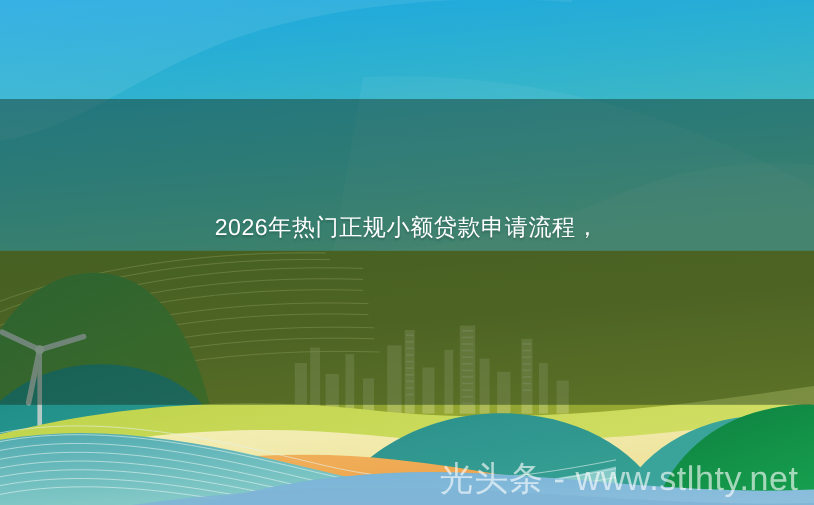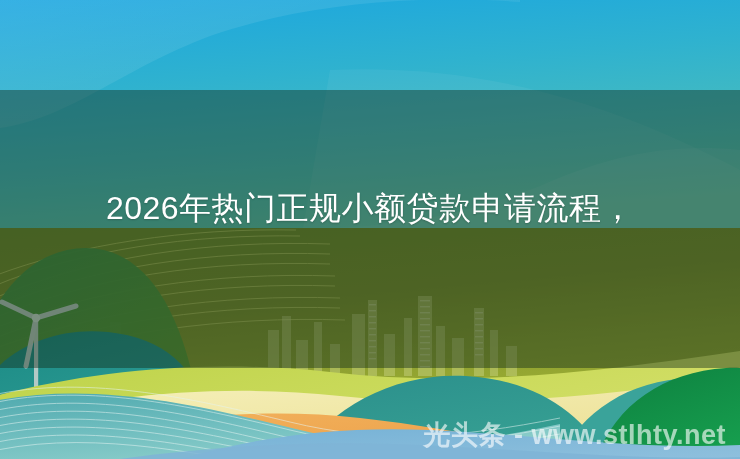--- a/index.html
+++ b/index.html
@@ -35,39 +35,39 @@
     pointer-events: none;
   }
   
   .headline {
     position: absolute;
     left: 0;
     top: 182px;
     width: 740px;
     text-align: center;
     color: #ffffff;
-    font-size: 32px;
+    font-size: 21px;
     line-height: 52px;
     font-weight: 400;
     letter-spacing: 0.5px;
     white-space: nowrap;
     text-shadow: 0 1px 2px rgba(0,0,0,0.20);
   }
   .headline .line {
     display: block;
   }
   
   .watermark {
     position: absolute;
     right: 14px;
     bottom: 8px;
     color: rgba(255, 255, 255, 0.62);
-    font-size: 27px;
+    font-size: 31px;
     line-height: 32px;
-    font-weight: 700;
+    font-weight: 400;
     letter-spacing: 0.5px;
     white-space: nowrap;
   }
 </style>
 </head>
 <body>
 
 <div id="poster">
 
   <svg class="layer" viewBox="0 0 740 459" preserveAspectRatio="none" xmlns="http://www.w3.org/2000/svg">

